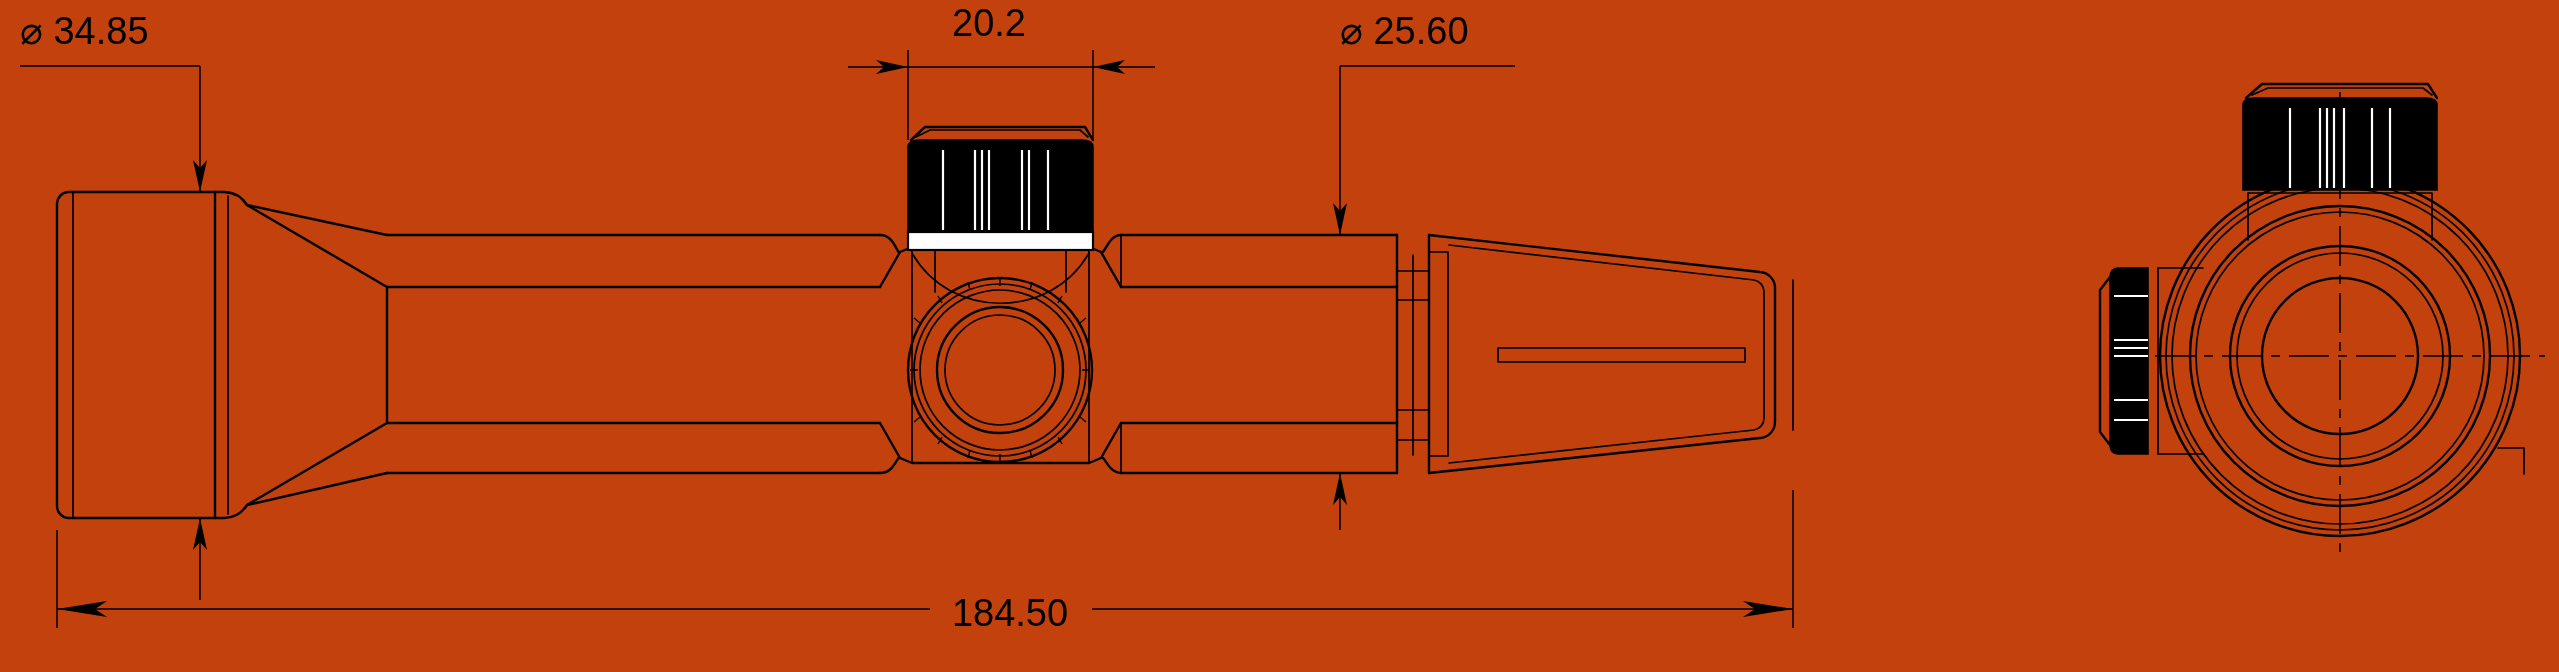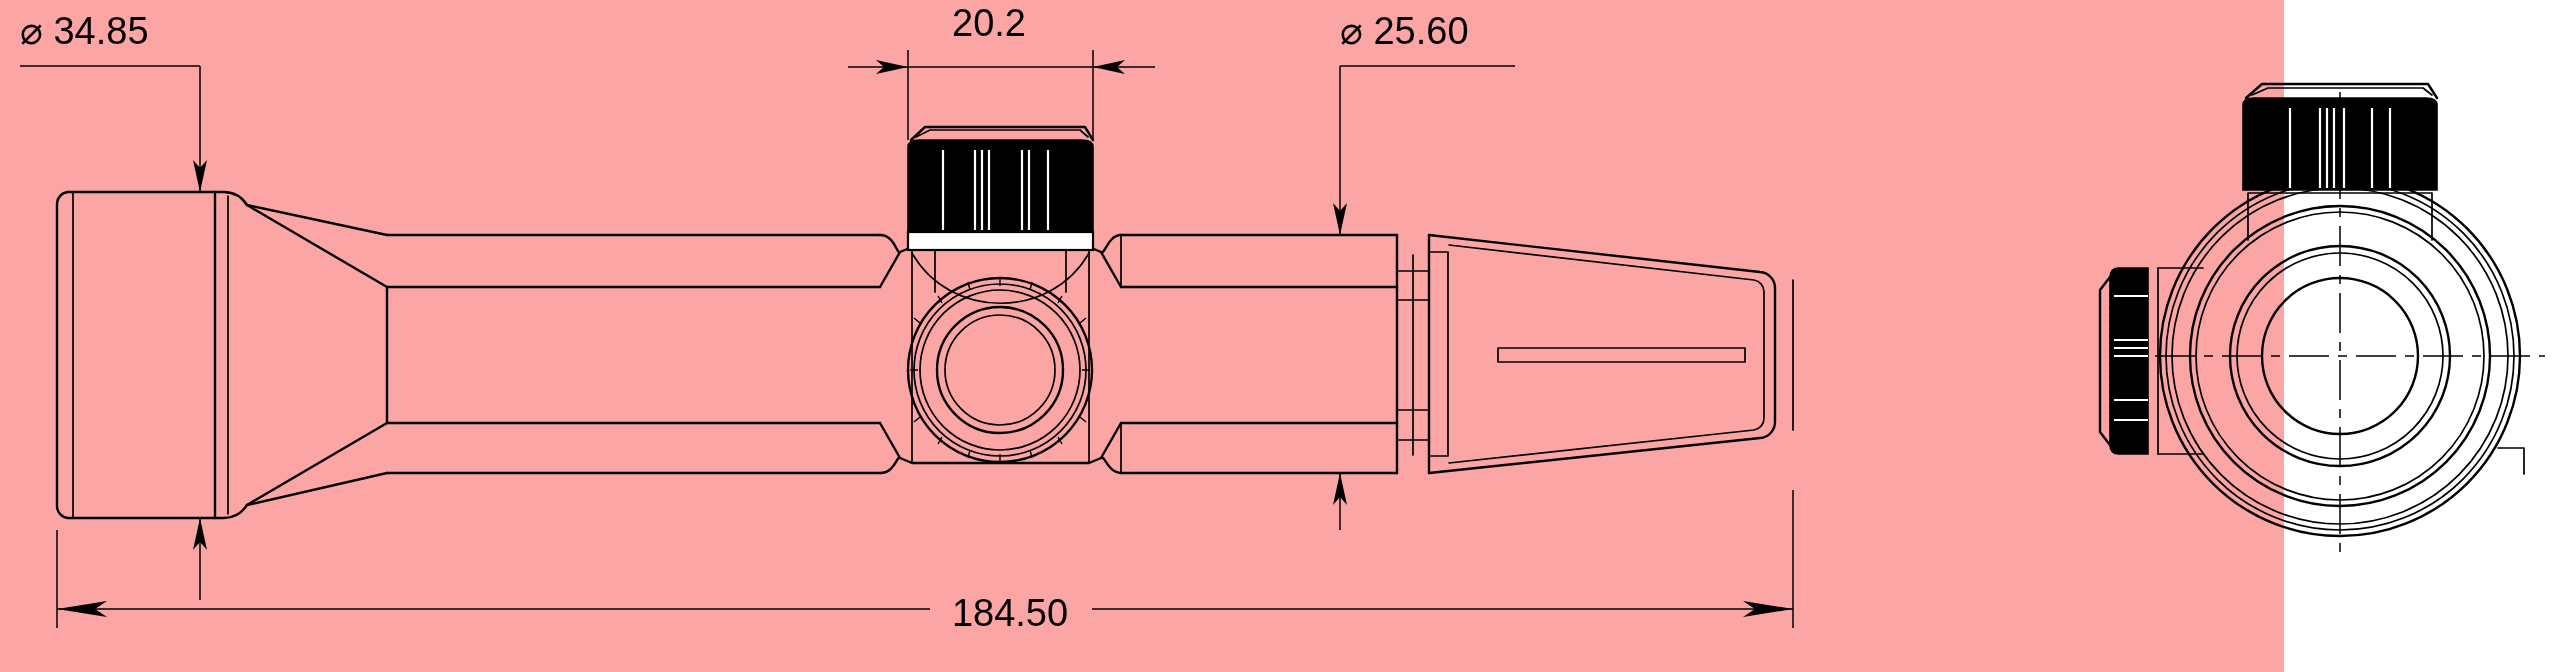--- a/index.html
+++ b/index.html
@@ -8,23 +8,23 @@
     background: #ffffff;
   }
   body {
     width: 2559px;
     height: 672px;
     font-family: "Liberation Sans", sans-serif;
     overflow: hidden;
   }
   #drawing-root {
     position: relative;
-    width: 2284px;
+    width: 2559px;
     height: 672px;
-    background: #fca5a5;
+    background: #c2410c;
   }
   svg.cad {
     position: absolute;
     left: 0;
     top: 0;
     width: 2559px;
     height: 672px;
     display: block;
   }
   .dim-text {

